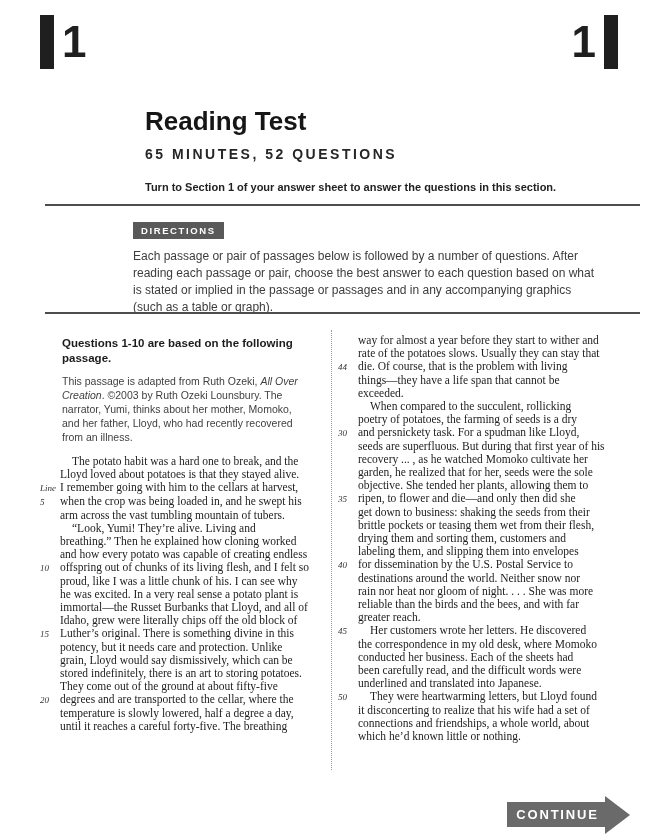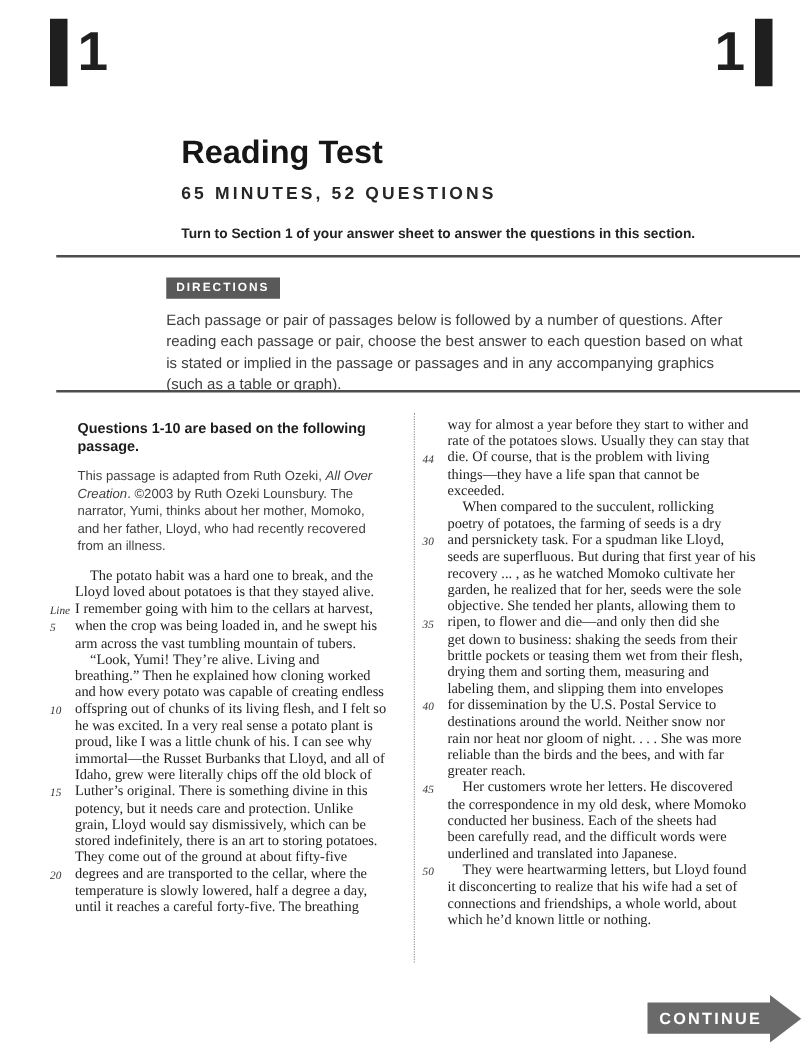--- a/index.html
+++ b/index.html
@@ -49,21 +49,21 @@
   .ltxt{
     flex:1;font-family:"Liberation Serif",serif;font-size:11.5px;line-height:13px;color:#222;
     white-space:nowrap;
   }
   .ltxt.indent{padding-left:12px;}
   
   .page-label{
     position:absolute;left:0;right:0;top:804px;text-align:center;
     font-family:"Liberation Serif",serif;font-size:10px;color:#555;
   }
-  .continue-btn{position:absolute;top:796px;right:3px;width:124px;height:38px;cursor:pointer;}
+  .continue-btn{position:absolute;top:796px;right:14px;width:124px;height:38px;cursor:pointer;}
   .continue-rect{
     position:absolute;left:0;top:6px;width:101px;height:25px;background:#6a6a6a;
     display:flex;align-items:center;justify-content:center;
     color:#fff;font-weight:bold;font-size:13px;letter-spacing:1.8px;
   }
   .continue-arrow{
     position:absolute;left:98px;top:0;width:0;height:0;
     border-top:19px solid transparent;border-bottom:19px solid transparent;
     border-left:25px solid #6a6a6a;
   }
@@ -133,25 +133,25 @@
           <div class="pline">
             <span class="gut"></span>
             <span class="ltxt">and how every potato was capable of creating endless</span>
           </div>
           <div class="pline">
             <span class="gut">10</span>
             <span class="ltxt">offspring out of chunks of its living flesh, and I felt so</span>
           </div>
           <div class="pline">
             <span class="gut"></span>
+            <span class="ltxt">proud, like I was a little chunk of his. I can see why</span>
+          </div>
+          <div class="pline">
+            <span class="gut"></span>
             <span class="ltxt">he was excited. In a very real sense a potato plant is</span>
-          </div>
-          <div class="pline">
-            <span class="gut"></span>
-            <span class="ltxt">proud, like I was a little chunk of his. I can see why</span>
           </div>
           <div class="pline">
             <span class="gut"></span>
             <span class="ltxt">immortal—the Russet Burbanks that Lloyd, and all of</span>
           </div>
           <div class="pline">
             <span class="gut"></span>
             <span class="ltxt">Idaho, grew were literally chips off the old block of</span>
           </div>
           <div class="pline">
@@ -245,21 +245,21 @@
           <div class="pline">
             <span class="gut"></span>
             <span class="ltxt">get down to business: shaking the seeds from their</span>
           </div>
           <div class="pline">
             <span class="gut"></span>
             <span class="ltxt">brittle pockets or teasing them wet from their flesh,</span>
           </div>
           <div class="pline">
             <span class="gut"></span>
-            <span class="ltxt">drying them and sorting them, measuring and</span>
+            <span class="ltxt">drying them and sorting them, customers and</span>
           </div>
           <div class="pline">
             <span class="gut"></span>
             <span class="ltxt">labeling them, and slipping them into envelopes</span>
           </div>
           <div class="pline">
             <span class="gut">40</span>
             <span class="ltxt">for dissemination by the U.S. Postal Service to</span>
           </div>
           <div class="pline">

